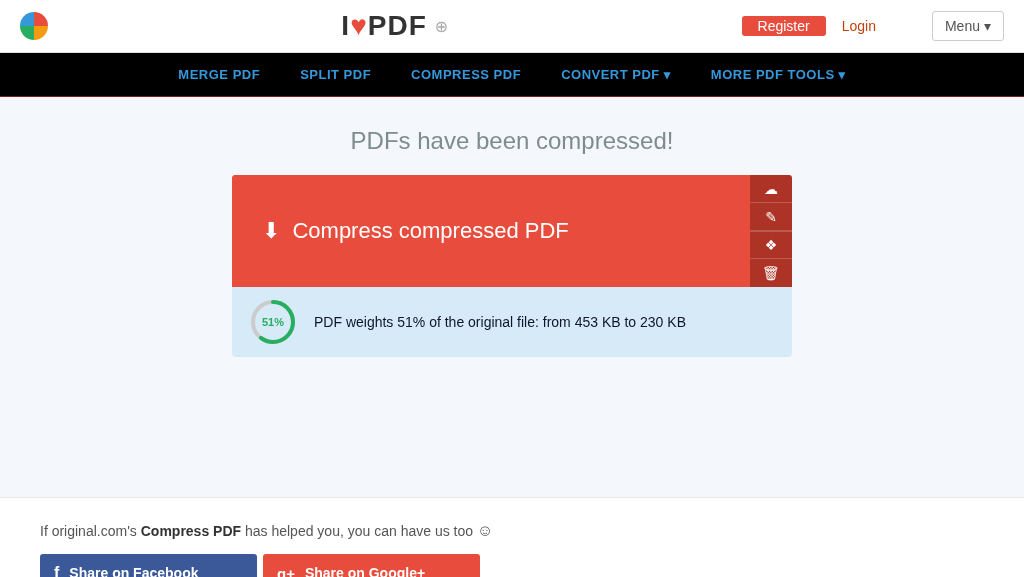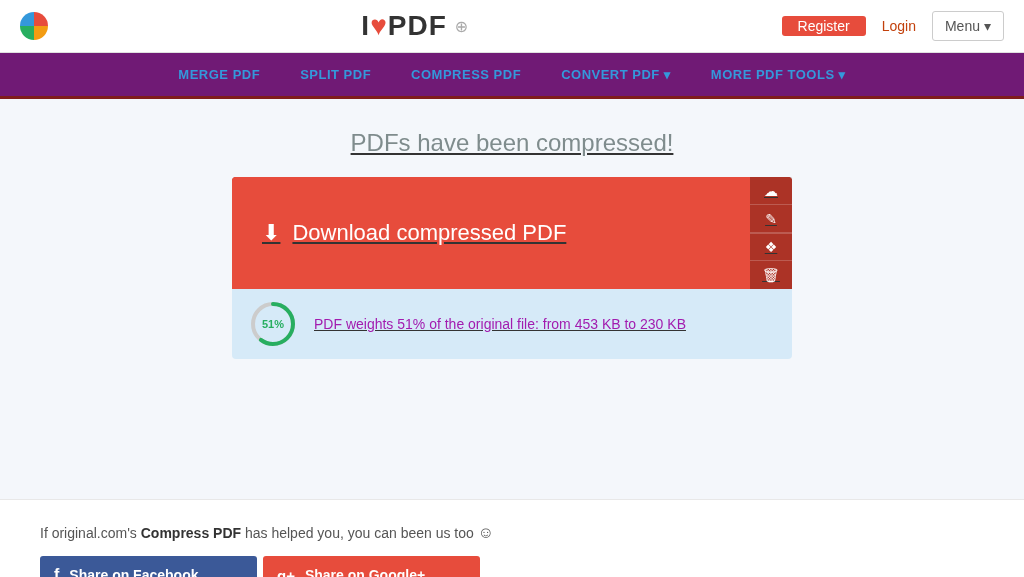--- a/index.html
+++ b/index.html
@@ -63,36 +63,37 @@
       background: none;
       border: 1px solid #ccc;
       color: #555;
       cursor: pointer;
       font-size: 14px;
       padding: 6px 12px;
       border-radius: 3px;
       display: flex;
       align-items: center;
       gap: 4px;
+      margin-left: 40px;
     }
     .header-share-icon {
       color: #999;
       font-size: 18px;
       cursor: pointer;
     }
 
     
     .nav {
       display: flex;
       align-items: center;
       justify-content: center;
       gap: 40px;
       padding: 14px 20px;
-      border-bottom: 3px solid #7f1d1d;
-      background: #701a75;
+      border-bottom: 1px solid #7f1d1d;
+      background: #000000;
     }
     .nav-item {
       font-size: 13px;
       font-weight: 600;
       color: #3498db;
       text-transform: uppercase;
       cursor: pointer;
       letter-spacing: 0.5px;
       display: flex;
       align-items: center;
@@ -100,21 +101,20 @@
     }
 
     
     .main {
       background: #f4f7fb;
       min-height: 400px;
       display: flex;
       flex-direction: column;
       align-items: center;
       padding: 30px 20px 20px;
-      text-decoration: underline;
     }
 
     .success-title {
       font-size: 24px;
       color: #7f8c8d;
       font-weight: 300;
       margin-bottom: 20px;
     }
 
     .download-bar {
@@ -172,21 +172,21 @@
       display: flex;
       align-items: center;
       gap: 16px;
     }
     .progress-circle {
       width: 50px;
       height: 50px;
       flex-shrink: 0;
     }
     .progress-text {
-      color: #a21caf;
+      color: #0f172a;
       font-size: 14px;
     }
 
     
     .bottom {
       background: #fff;
       padding: 24px 40px 20px;
       border-top: 1px solid #e8e8e8;
     }
     .help-text {
@@ -263,21 +263,21 @@
   </span>
 </nav>
 
 <div class="main">
   <h1 class="success-title">PDFs have been compressed!</h1>
 
   <div style="width:560px;max-width:100%;">
     <div class="download-bar">
       <button class="download-btn">
         <span class="download-icon">⬇</span>
-        <span>Download compressed PDF</span>
+        <span>Compress compressed PDF</span>
       </button>
       <div class="download-actions">
         <button class="action-btn" title="Upload to cloud">
           <span>☁</span>
         </button>
         <button class="action-btn" title="Edit">
           <span>✎</span>
         </button>
         <button class="action-btn" title="Save to Dropbox" style="border-top:1px solid rgba(255,255,255,0.2);">
           <span>❖</span>
@@ -294,21 +294,21 @@
         <circle cx="25" cy="25" r="20" fill="none" stroke="#27ae60" stroke-width="4" stroke-dasharray="75.4 125.7" stroke-linecap="round" transform="rotate(-90 25 25)"></circle>
         <text x="25" y="29" text-anchor="middle" font-size="11" fill="#27ae60" font-weight="bold">51%</text>
       </svg>
       <span class="progress-text">PDF weights 51% of the original file: from 453 KB to 230 KB</span>
     </div>
   </div>
 </div>
 
 <div class="bottom">
   <p class="help-text">
-    <span>If original.com's </span><strong>Compress PDF</strong><span> has helped you, you can been us too</span>
+    <span>If original.com's </span><strong>Compress PDF</strong><span> has helped you, you can have us too</span>
     <span class="smiley">☺</span>
   </p>
 
   <div class="social-grid">
     <button class="social-btn btn-facebook">
       <span style="font-weight:bold;font-size:16px;">f</span>
       <span>Share on Facebook</span>
     </button>
     <button class="social-btn btn-googleplus">
       <span style="font-weight:bold;font-size:15px;">g+</span>

